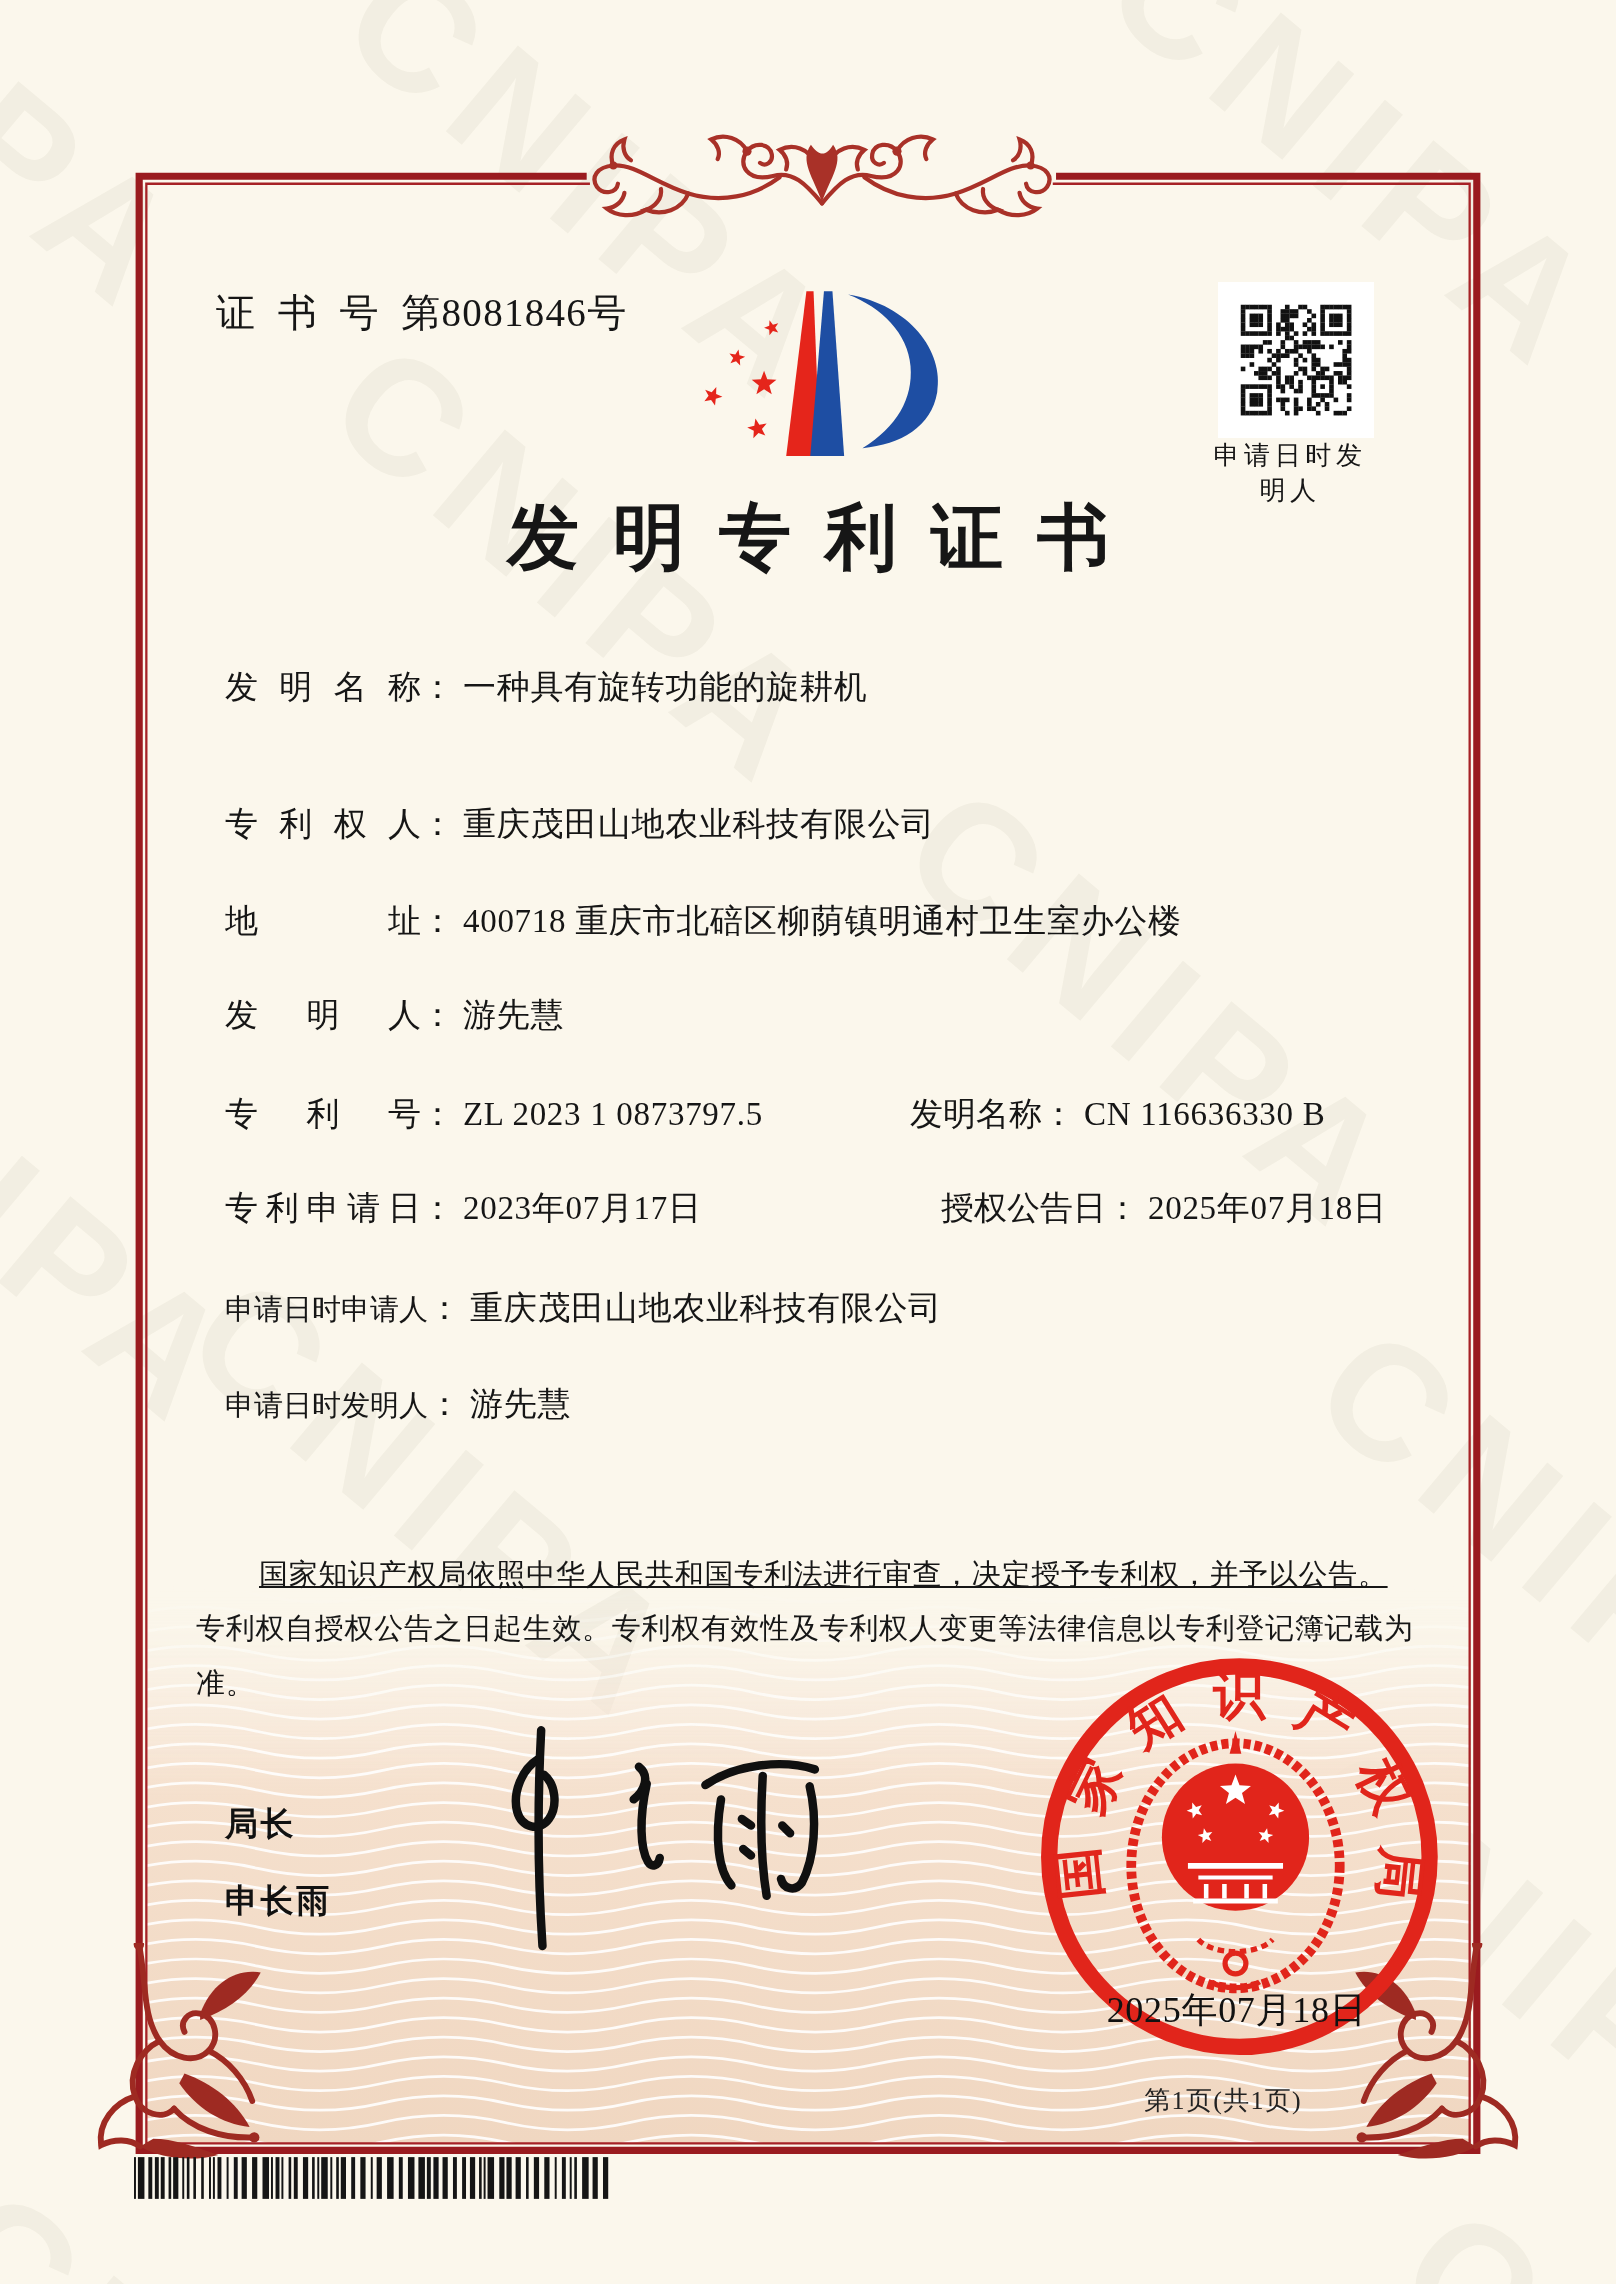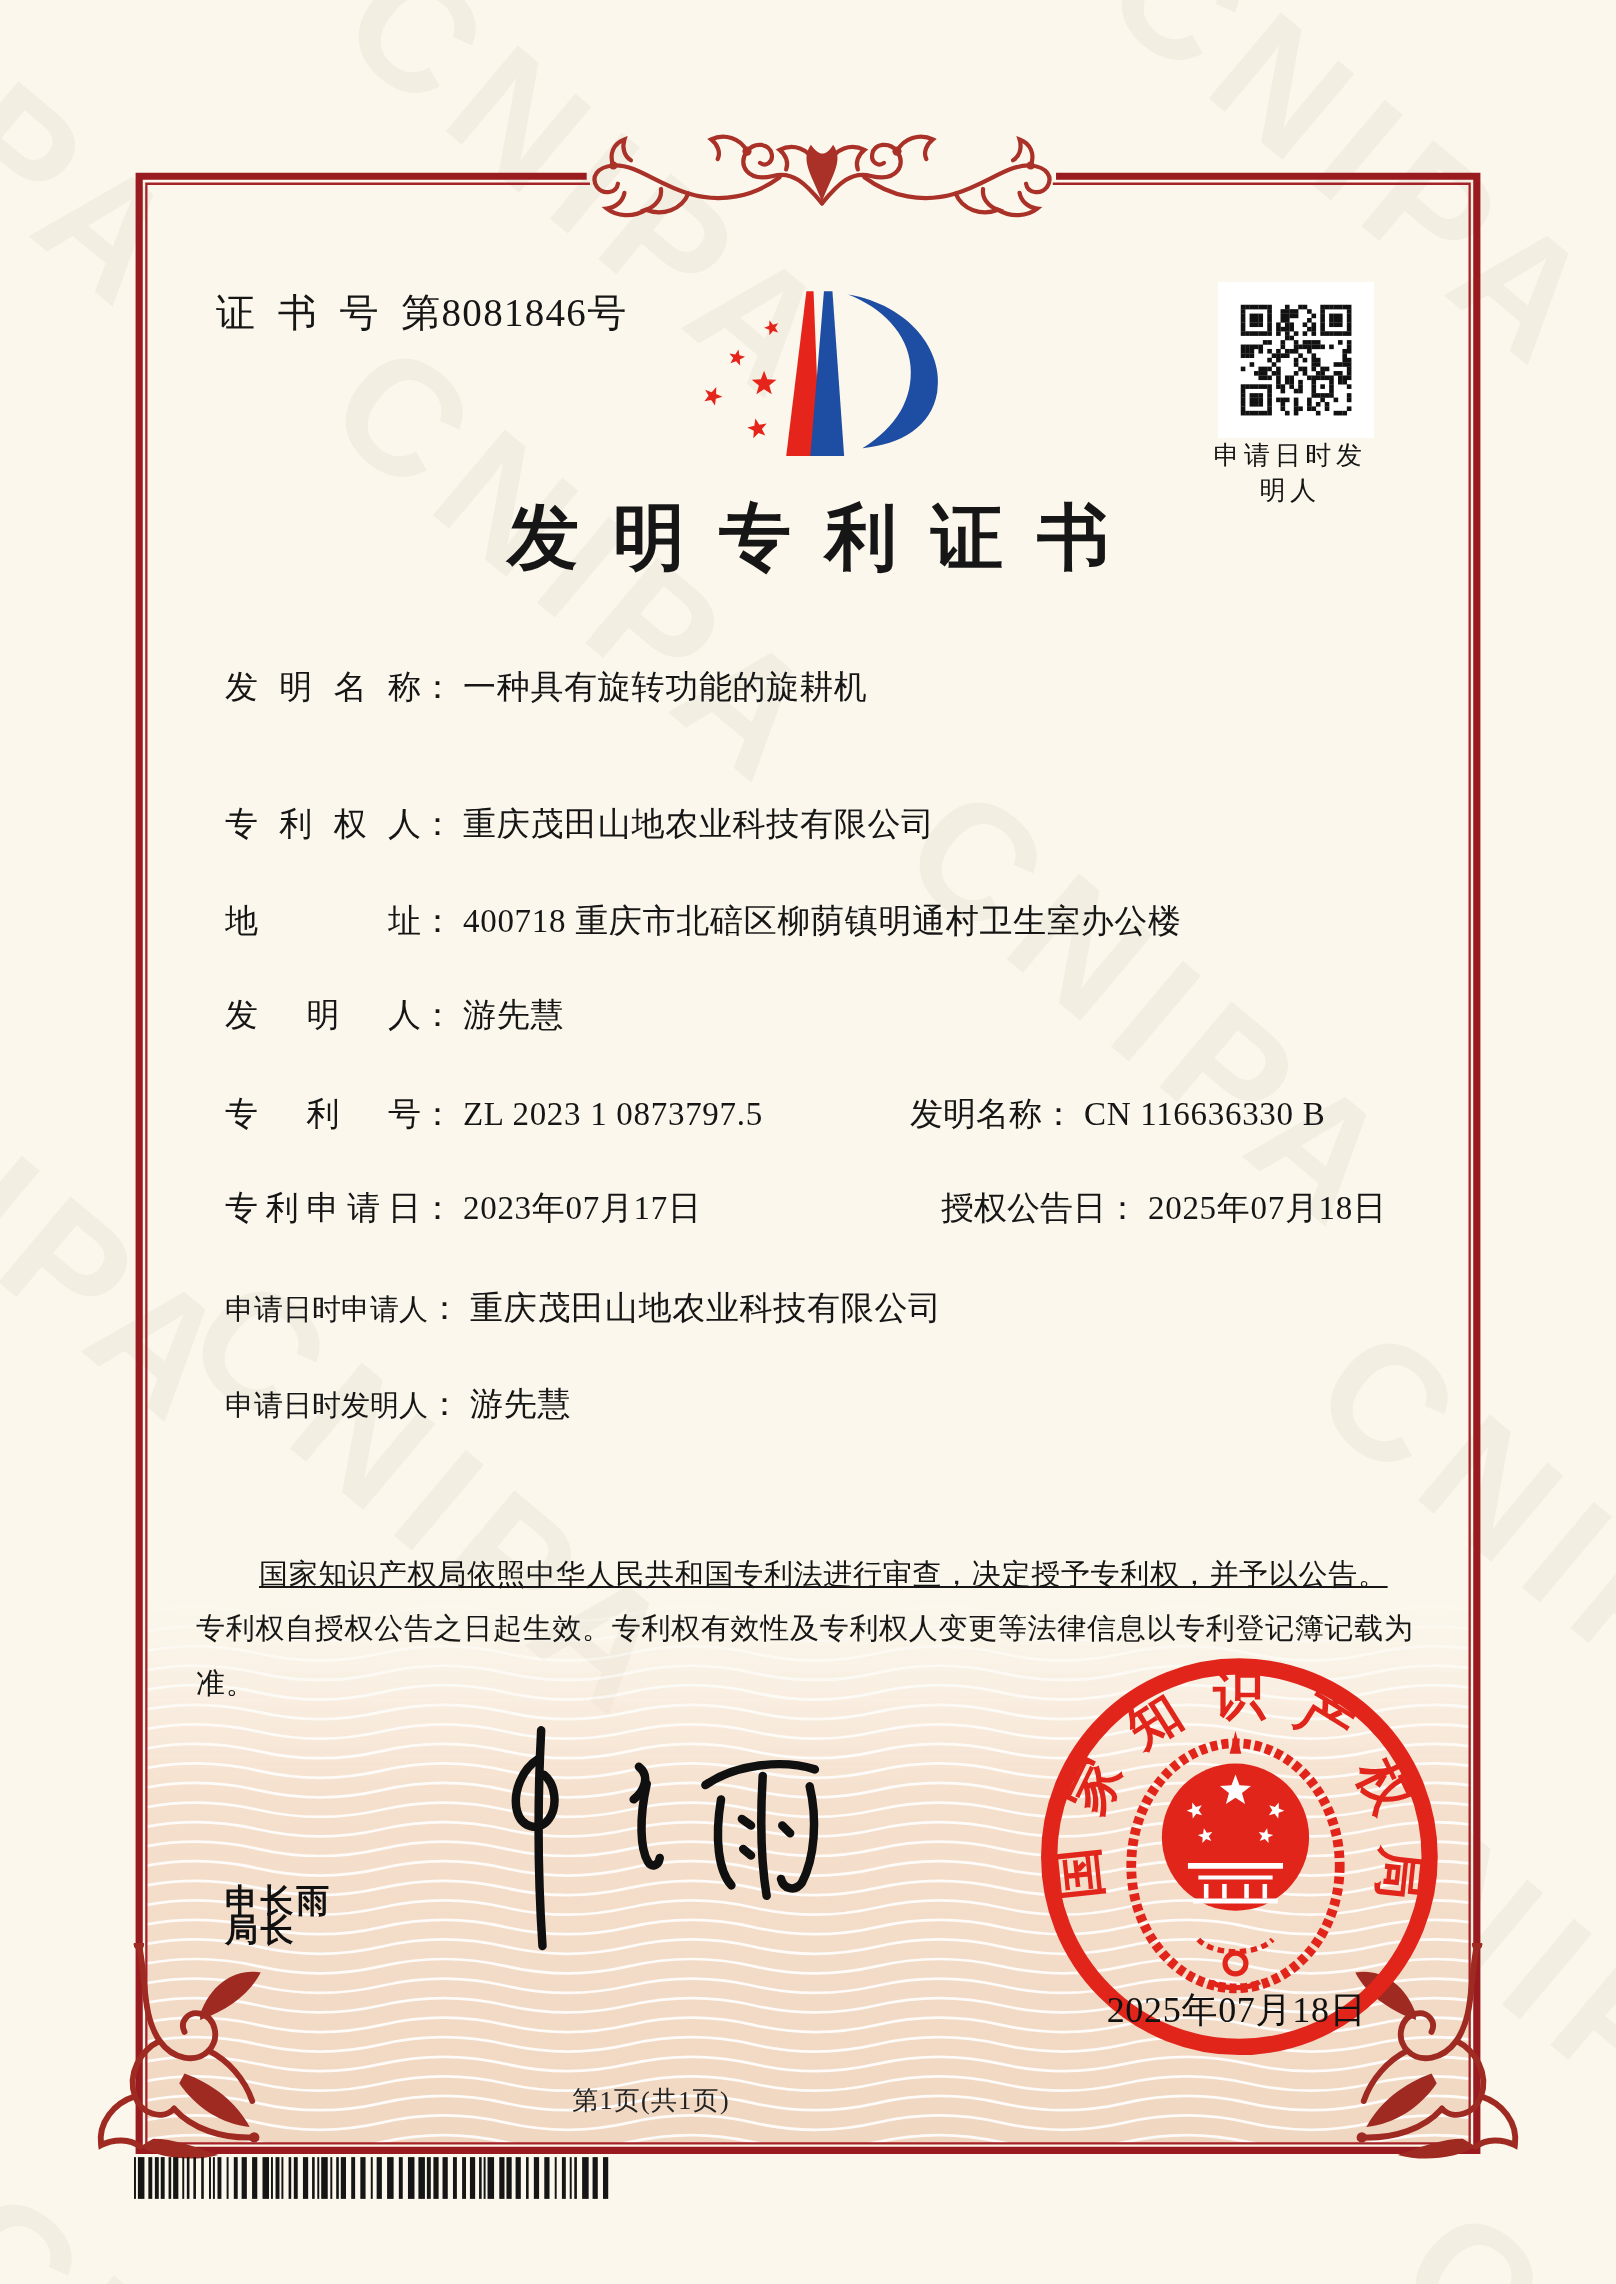--- a/index.html
+++ b/index.html
@@ -26,21 +26,21 @@
   .jl7{display:inline-block;font-size:29px;vertical-align:baseline;}
   .colon{display:inline-block;}
   .val{display:inline-block;margin-left:9px;letter-spacing:0.7px;}
   .rcol{position:absolute;left:910px;top:0;white-space:nowrap;}
   .para{position:absolute;left:196px;width:1239px;font-size:29px;line-height:55px;letter-spacing:0.7px;}
   .indent{text-indent:63px;text-decoration:underline;}
   .officer{position:absolute;left:225px;font-family:"Liberation Sans","DejaVu Sans",sans-serif;
            font-weight:bold;font-size:33px;letter-spacing:2.6px;color:#111;}
   .sealdate{position:absolute;left:1090px;top:1986px;width:293px;text-align:center;font-size:36px;
             color:#111;z-index:9;letter-spacing:0.7px;}
-  .footer{position:absolute;left:0;top:2083px;width:1302px;text-align:center;font-size:26px;letter-spacing:1.3px;color:#222;}
+  .footer{position:absolute;left:0;top:2083px;width:1302px;text-align:right;font-size:26px;letter-spacing:1.3px;color:#222;}
   svg{display:block;}
 </style>
 </head>
 <body>
 
 <div class="page">
 
   <div id="wmLayer">
       <div class="wm" style="left: -222px; top: -170px;">CNIPA</div>
       <div class="wm" style="left: 430px; top: -78px;">CNIPA</div>
@@ -489,21 +489,21 @@
   <div class="row" style="top:1287px">
     <span class="jl7">申请日时申请人</span><span class="colon">：</span><span class="val">重庆茂田山地农业科技有限公司</span>
   </div>
   <div class="row" style="top:1383px">
     <span class="jl7">申请日时发明人</span><span class="colon">：</span><span class="val">游先慧</span>
   </div>
 
   <div class="para indent" style="top:1547px">国家知识产权局依照中华人民共和国专利法进行审查，决定授予专利权，并予以公告。</div>
   <div class="para" style="top:1601px">专利权自授权公告之日起生效。专利权有效性及专利权人变更等法律信息以专利登记簿记载为准。</div>
 
-  <div class="officer" style="top:1908px">局长</div>
+  <div class="officer" style="top:1802px">局长</div>
   <div class="officer" style="top:1879px">申长雨</div>
 
   <svg class="abs" style="left:476px;top:1721px" width="391" height="248" viewBox="0 0 600 380">
     <g stroke="#101010" stroke-width="13" fill="none" stroke-linecap="round">
       <path d="M96,58 C70,74 56,110 63,138 C70,164 98,170 112,150 C126,130 122,96 104,82"></path>
       <path d="M100,14 C96,90 93,210 102,345"></path>
       <path d="M250,70 C268,84 258,108 242,120"></path>
       <path d="M262,96 C250,150 252,196 264,216 C270,225 280,222 282,210"></path>
       <path d="M352,98 C398,66 470,58 520,74"></path>
       <path d="M376,120 C366,180 372,230 392,252"></path>

